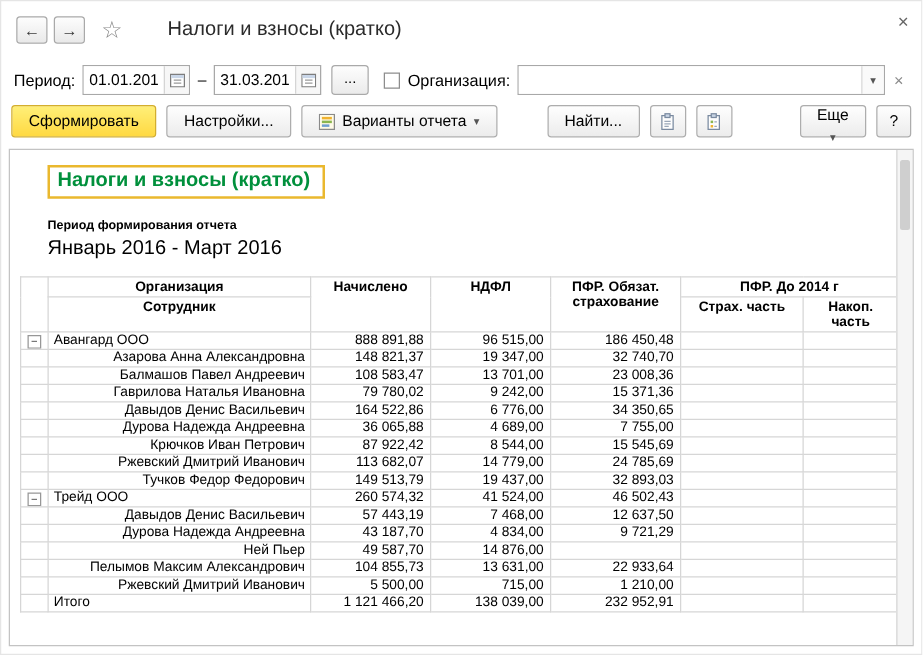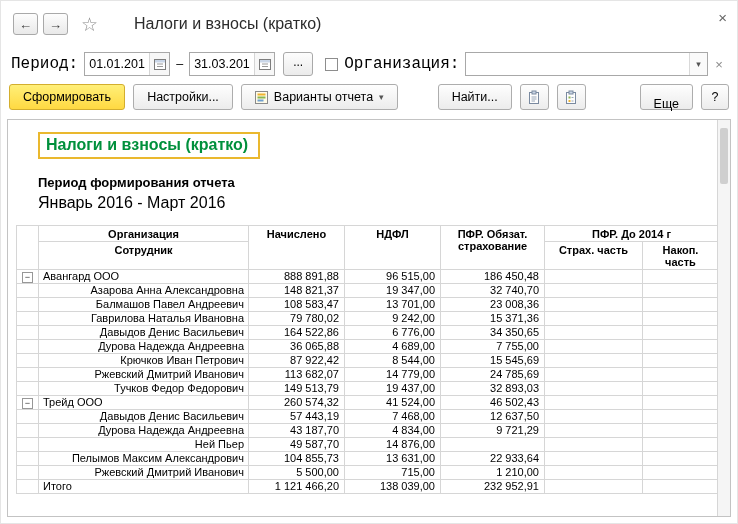--- a/index.html
+++ b/index.html
@@ -9,51 +9,51 @@
 
   
   .titlebar { height:46px; display:flex; align-items:center; padding:0 12px; flex:0 0 auto; }
   .nav-btn { width:25px; height:22px; border:1px solid #a9a9a9; border-radius:3px; background:linear-gradient(#fdfdfd,#e9e9e9); font-size:13px; color:#3a3a3a; display:flex; align-items:center; justify-content:center; cursor:pointer; margin-right:5px; font-family:inherit; }
   .star { font-size:19px; color:#8a8a8a; margin-left:8px; line-height:1; cursor:pointer; }
   .form-title { font-size:16px; color:#2b2b2b; margin-left:36px; white-space:nowrap; }
   .close-btn { position:absolute; top:9px; right:10px; border:none; background:none; font-size:15px; color:#666; cursor:pointer; line-height:1; font-family:inherit; }
 
   
   .filter-row { height:34px; display:flex; align-items:center; padding:0 10px; flex:0 0 auto; }
-  .flabel { font-size:16px; margin-right:6px; white-space:nowrap;font-family:Liberation Mono, monospace; }
+  .flabel { font-size:13px; margin-right:6px; white-space:nowrap; }
   .date-field { display:flex; align-items:stretch; border:1px solid #a8a8a8; height:24px; background:#fff; }
   .date-field input { border:none; outline:none; width:64px; font:12.5px "Liberation Sans","DejaVu Sans",sans-serif; padding:0 4px; }
   .cal-btn { width:20px; border:none; border-left:1px solid #d5d5d5; background:#f7f7f7; display:flex; align-items:center; justify-content:center; cursor:pointer; padding:0; }
   .dash { font-size:12.5px; margin:0 6px; }
   .dots-btn { height:24px; min-width:30px; margin-left:8px; border:1px solid #a9a9a9; border-radius:3px; background:linear-gradient(#fdfdfd,#ebebeb); font:12px "Liberation Sans","DejaVu Sans",sans-serif; cursor:pointer; padding:0 6px 4px; }
   .checkbox { width:13px; height:13px; border:1px solid #8d8d8d; background:#fff; margin:0 6px 0 12px; flex:0 0 auto; cursor:pointer; }
   .combo { flex:1; display:flex; align-items:stretch; border:1px solid #a8a8a8; height:24px; background:#fff; min-width:0; }
   .combo input { flex:1; border:none; outline:none; font:12.5px "Liberation Sans","DejaVu Sans",sans-serif; padding:0 5px; min-width:0; }
   .combo-arrow { width:18px; border:none; border-left:1px solid #d9d9d9; background:#fafafa; color:#555; font-size:9px; cursor:pointer; padding:0; }
   .clear-btn { width:16px; height:22px; border:none; background:none; color:#8a8a8a; font-size:13px; cursor:pointer; margin-left:3px; padding:0; line-height:1; }
 
   
   .toolbar { height:38px; display:flex; align-items:center; padding:0 8px 6px; gap:8px; flex:0 0 auto; }
-  .btn { height:26px; border:1px solid #adadad; border-radius:3px; background:linear-gradient(#fefefe,#ececec); font:12.5px "Liberation Sans","DejaVu Sans",sans-serif; padding:12px 13px; display:inline-flex; align-items:center; gap:6px; cursor:pointer; color:#000; white-space:nowrap; }
+  .btn { height:26px; border:1px solid #adadad; border-radius:3px; background:linear-gradient(#fefefe,#ececec); font:12.5px "Liberation Sans","DejaVu Sans",sans-serif; padding:0 13px; display:inline-flex; align-items:center; gap:6px; cursor:pointer; color:#000; white-space:nowrap; }
   .btn-generate { background:linear-gradient(#ffef78,#ffd942); border-color:#d3ae2e; }
   .btn-find { margin-left:32px; }
   .icon-btn { width:29px; padding:0; justify-content:center; }
   .btn-more { margin-left:auto;flex-direction:column; }
   .btn-help { width:28px; padding:0; justify-content:center; }
   .chev { font-size:9px; color:#555; }
 
   
   .report-area { flex:1; margin:0 6px 6px; border:1px solid #c3c3c3; display:flex; overflow:hidden; background:#fff; }
   .report-content { flex:1; padding:10px 0 0 8px; overflow:hidden; }
   .scrollbar { width:13px; flex:0 0 auto; border-left:1px solid #d6d6d6; background:#f5f5f5; position:relative; }
   .scroll-thumb { position:absolute; top:8px; left:2px; right:2px; height:56px; background:#cfcfcf; border-radius:2px; }
 
   .report-title-box { display:inline-block; border:2px solid #eab82e; padding:2px 10px 3px 6px; margin:2px 0 16px 22px; }
   .report-title { font-size:16px; font-weight:bold; color:#00903c; white-space:nowrap; }
-  .period-header { font-size:13px; font-weight:bold; margin:0 0 4px 22px; }
+  .period-header { font-size:10px; font-weight:bold; margin:0 0 4px 22px; }
   .period-value { font-size:16px; margin:0 0 13px 22px; }
 
   table.report { border-collapse:collapse; table-layout:fixed; font-size:11px; width:702px; }
   table.report th, table.report td { border:1px solid #d6d6d6; overflow:hidden; }
   table.report th { font-weight:bold; text-align:center; vertical-align:top; padding:2px 4px 1px; }
   td.margin-cell, th.margin-cell { border:none; padding:0; text-align:center; vertical-align:middle; }
   td.num-cell { text-align:right; padding:0 5px; height:14px; line-height:13px; white-space:nowrap; }
   td.name-cell { padding:0 4px; height:14px; line-height:13px; white-space:nowrap; }
   td.cell-employee { padding-left:18px;text-align:right; }
   .expander { display:inline-block; width:11px; height:11px; border:1px solid #979797; background:#fff; font-size:9px; line-height:9px; text-align:center; color:#333; cursor:pointer; }

